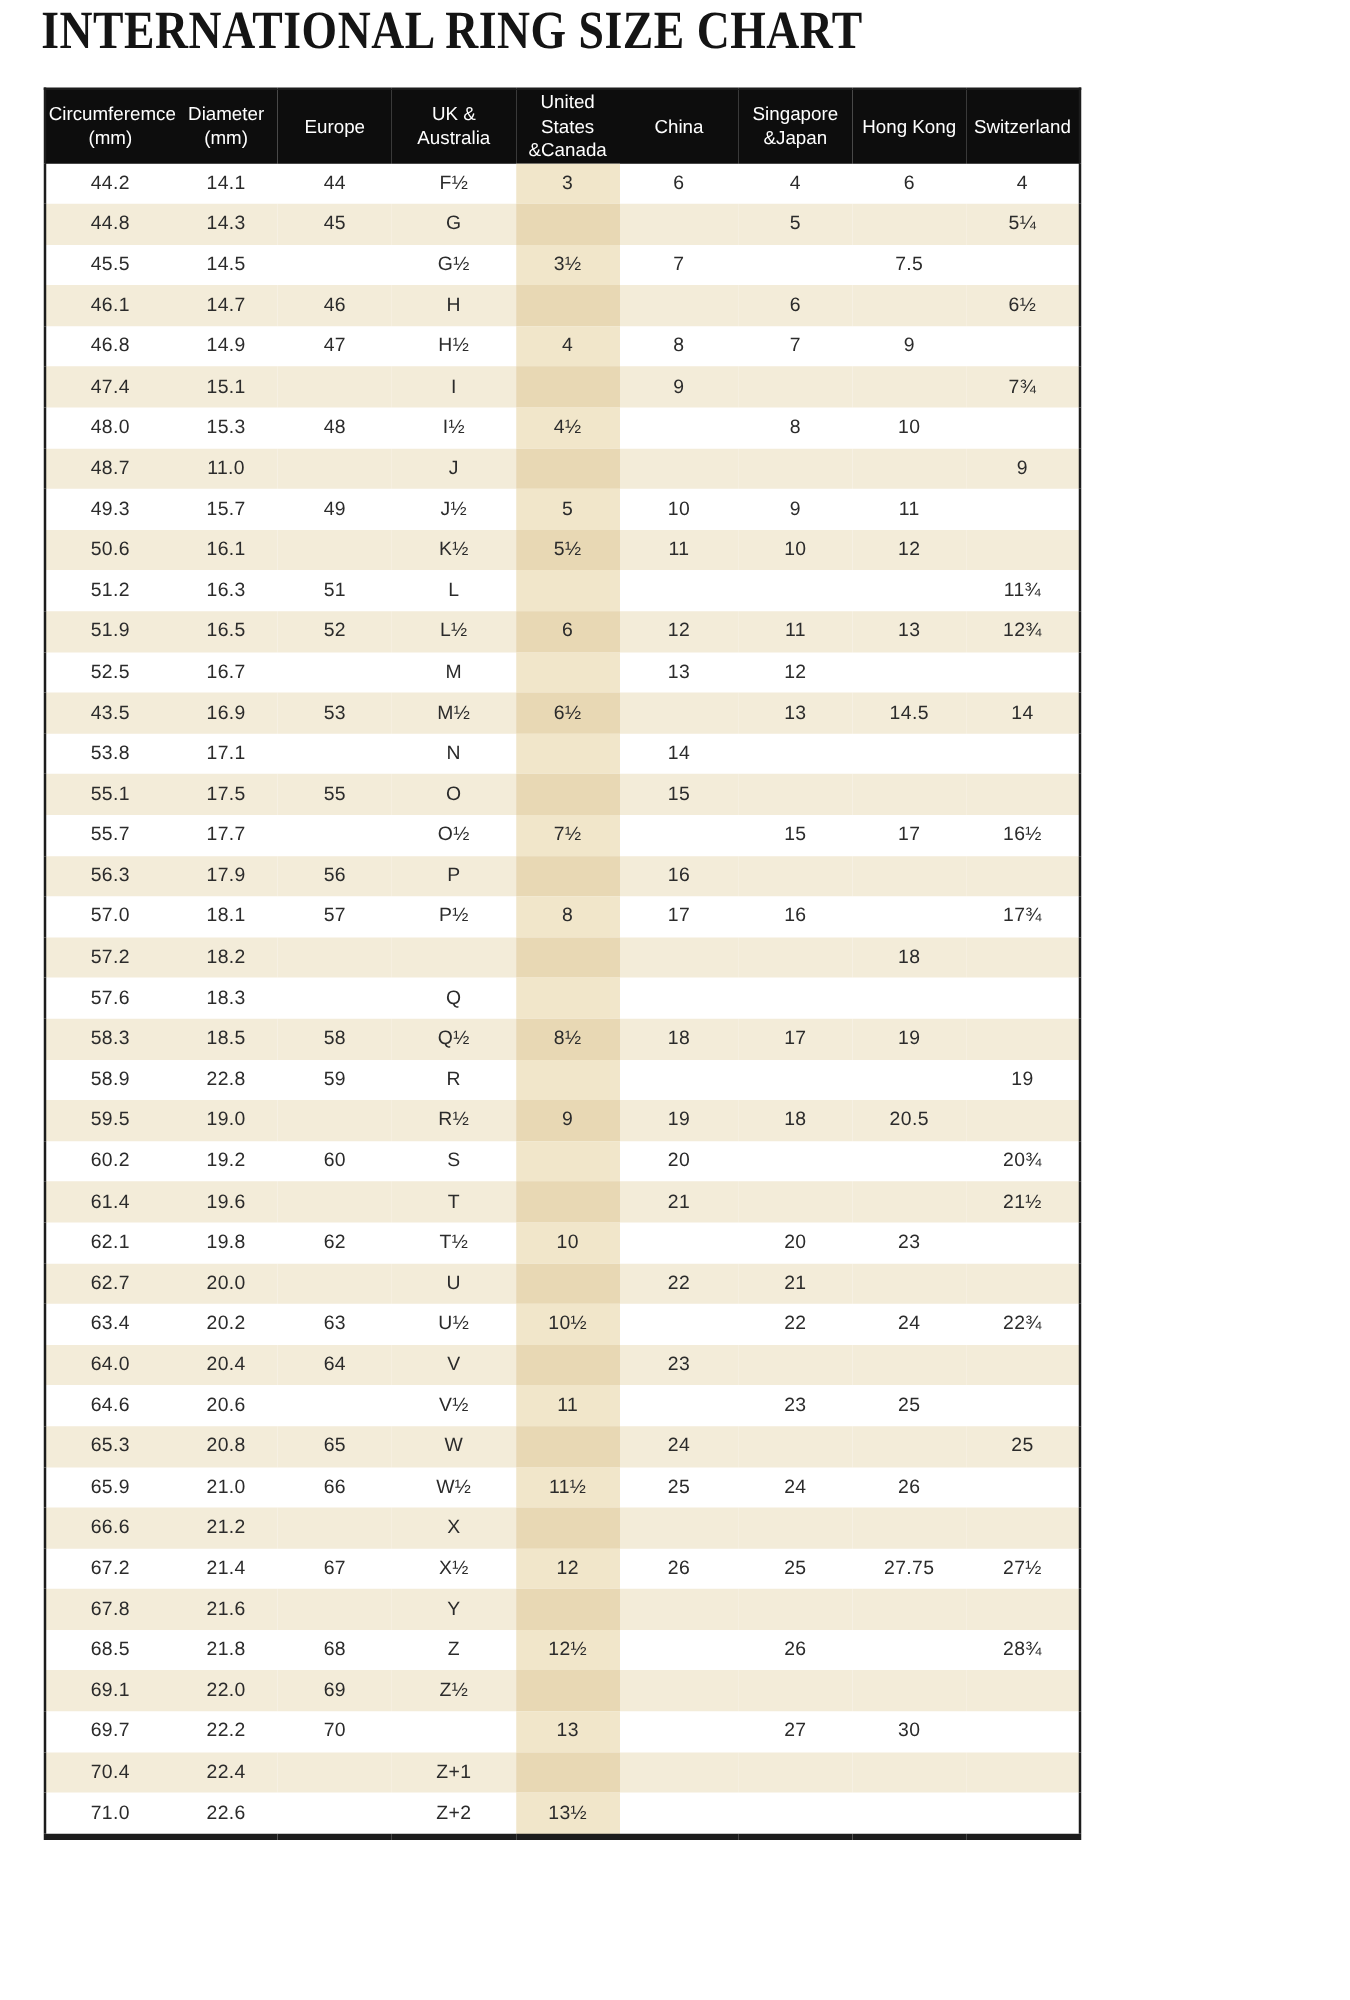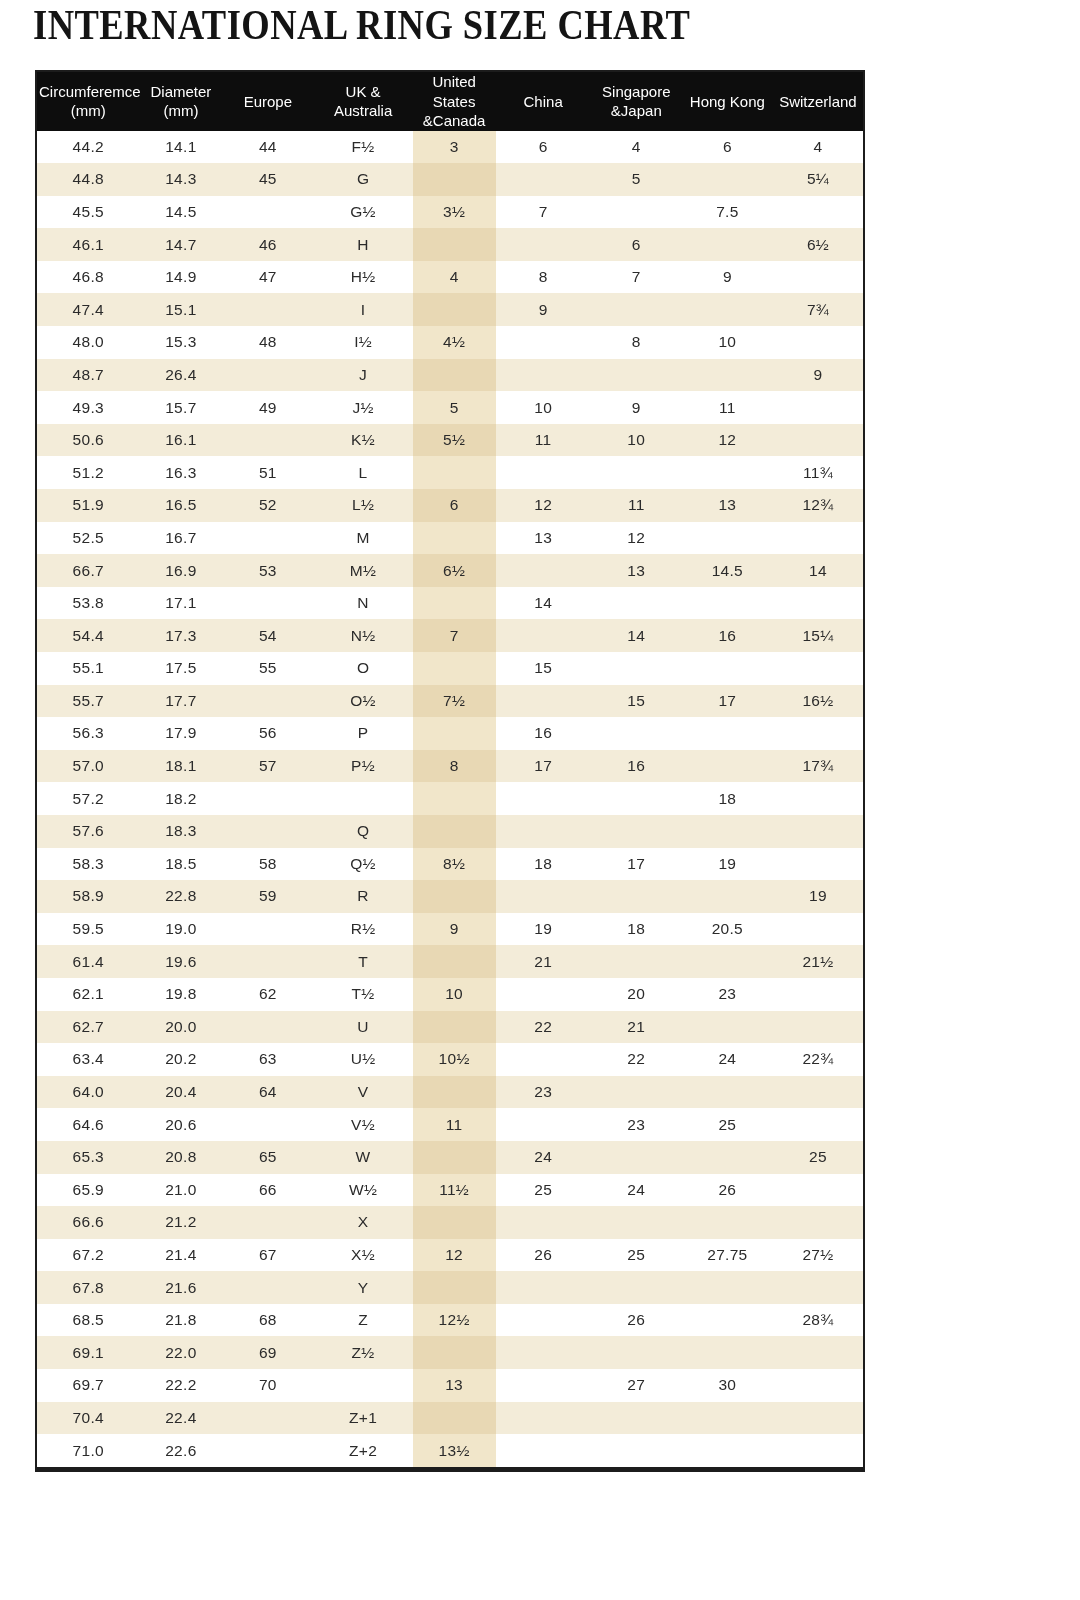--- a/index.html
+++ b/index.html
@@ -169,21 +169,21 @@
           <td>48</td>
           <td>I½</td>
           <td>4½</td>
           <td></td>
           <td>8</td>
           <td>10</td>
           <td></td>
         </tr>
         <tr>
           <td>48.7</td>
-          <td>26.4</td>
+          <td>11.0</td>
           <td></td>
           <td>J</td>
           <td></td>
           <td></td>
           <td></td>
           <td></td>
           <td>9</td>
         </tr>
         <tr>
           <td>49.3</td>
@@ -234,51 +234,40 @@
           <td>16.7</td>
           <td></td>
           <td>M</td>
           <td></td>
           <td>13</td>
           <td>12</td>
           <td></td>
           <td></td>
         </tr>
         <tr>
-          <td>66.7</td>
+          <td>43.5</td>
           <td>16.9</td>
           <td>53</td>
           <td>M½</td>
           <td>6½</td>
           <td></td>
           <td>13</td>
           <td>14.5</td>
           <td>14</td>
         </tr>
         <tr>
           <td>53.8</td>
           <td>17.1</td>
           <td></td>
           <td>N</td>
           <td></td>
           <td>14</td>
           <td></td>
           <td></td>
           <td></td>
-        </tr>
-        <tr>
-          <td>54.4</td>
-          <td>17.3</td>
-          <td>54</td>
-          <td>N½</td>
-          <td>7</td>
-          <td></td>
-          <td>14</td>
-          <td>16</td>
-          <td>15¼</td>
         </tr>
         <tr>
           <td>55.1</td>
           <td>17.5</td>
           <td>55</td>
           <td>O</td>
           <td></td>
           <td>15</td>
           <td></td>
           <td></td>
@@ -364,20 +353,31 @@
         <tr>
           <td>59.5</td>
           <td>19.0</td>
           <td></td>
           <td>R½</td>
           <td>9</td>
           <td>19</td>
           <td>18</td>
           <td>20.5</td>
           <td></td>
+        </tr>
+        <tr>
+          <td>60.2</td>
+          <td>19.2</td>
+          <td>60</td>
+          <td>S</td>
+          <td></td>
+          <td>20</td>
+          <td></td>
+          <td></td>
+          <td>20¾</td>
         </tr>
         <tr>
           <td>61.4</td>
           <td>19.6</td>
           <td></td>
           <td>T</td>
           <td></td>
           <td>21</td>
           <td></td>
           <td></td>

